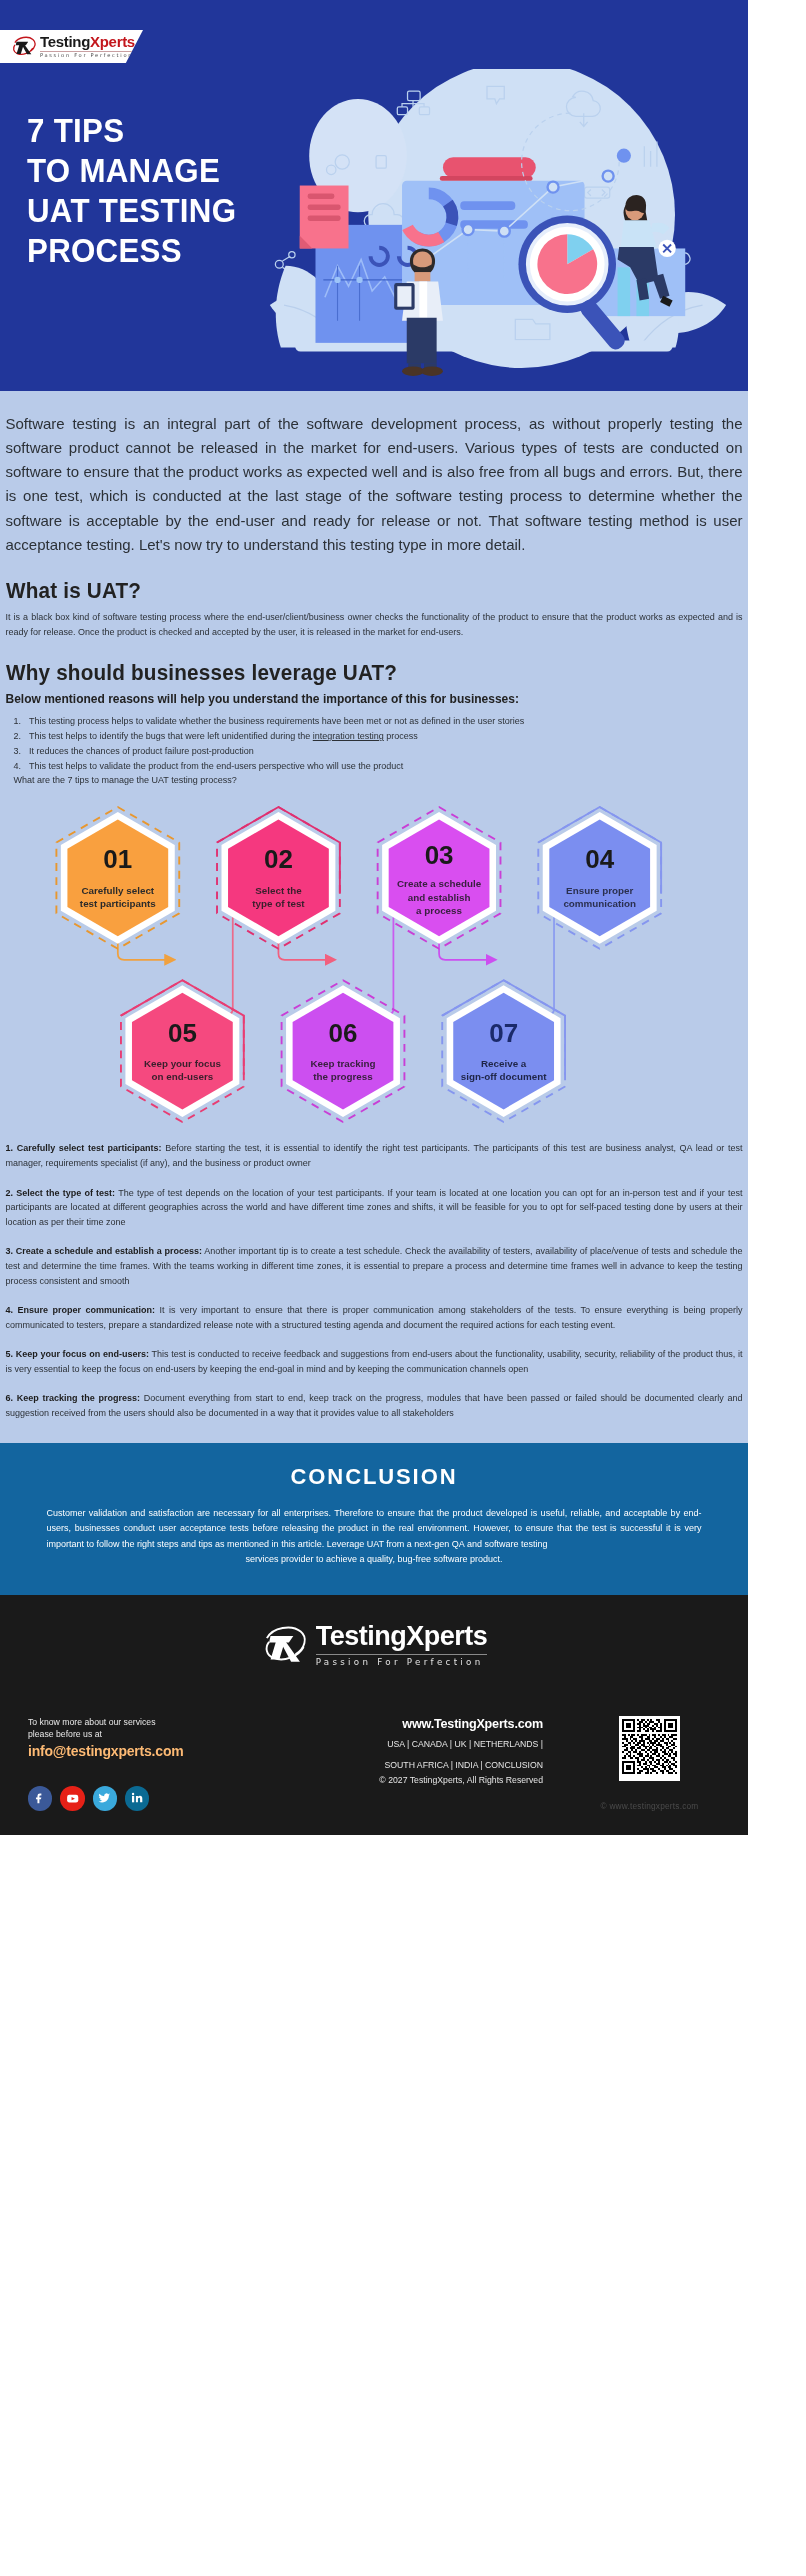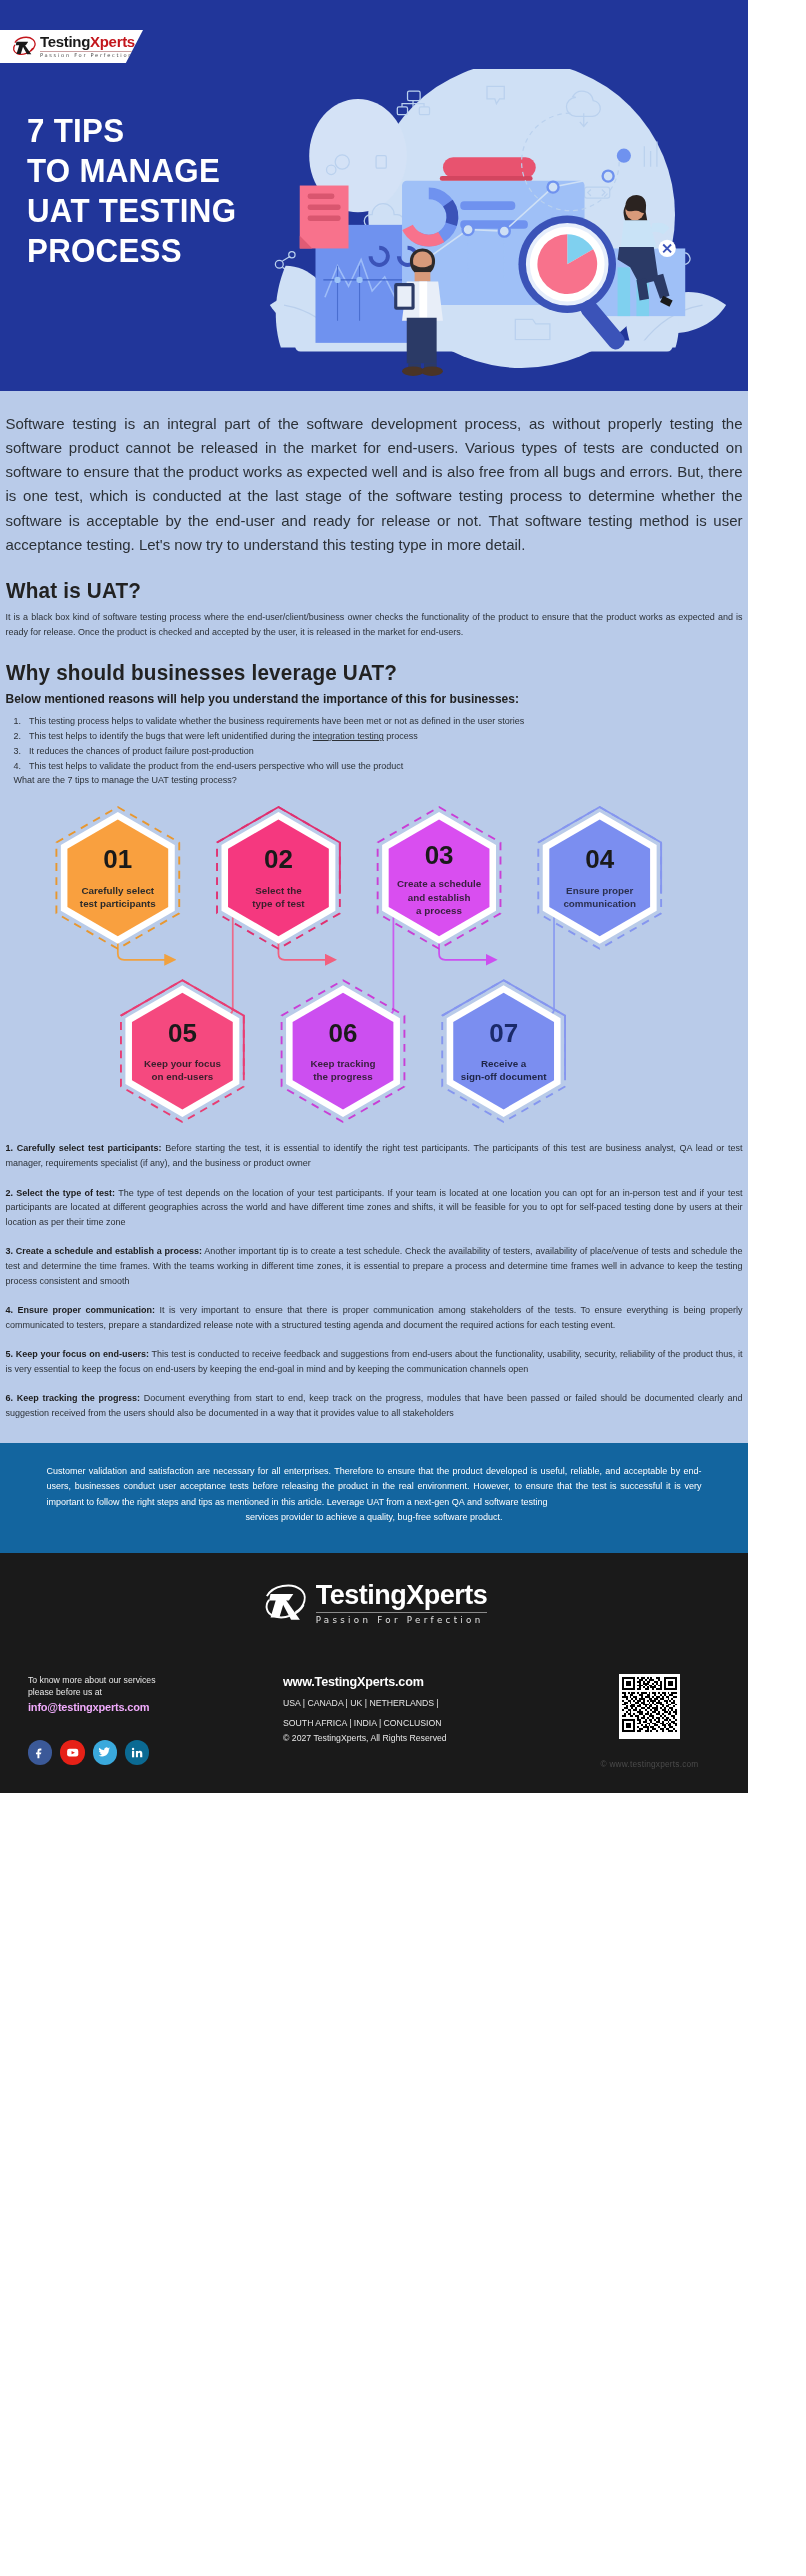--- a/index.html
+++ b/index.html
@@ -134,25 +134,25 @@
   .footer-logo { display: flex; justify-content: center; align-items: center; margin-bottom: 47px; }
   .fl-mark { width: 47px; height: 47px; margin-right: 7.9px; }
   .fl-text { display: flex; flex-direction: column; line-height: 1; }
   .fl-name { color: #fff; font-size: 27px; font-weight: bold; letter-spacing: -0.5px; }
   .fl-rule { height: 0.8px; background: #8a8a8a; margin: 3.9px 0 3.1px; }
   .fl-tag { color: #e2e2e2; font-size: 8.7px; letter-spacing: 3.3px; font-family: "DejaVu Sans", sans-serif; }
 
   .footer-cols { width: 756px; margin: 0 auto; display: flex; align-items: flex-start; }
   .fc-left { width: 283px; padding-left: 28px; }
   .fc-left .small { color: #e8e8e8; font-size: 8.7px; line-height: 1.45; }
-  .fc-left .email { color: #f0abfc; font-size: 11px; font-weight: bold; margin-top: 2.4px; letter-spacing: -0.2px; }
+  .fc-left .email { color: #fdba74; font-size: 14px; font-weight: bold; margin-top: 2.4px; letter-spacing: -0.2px; }
   .socials { display: flex; gap: 7.9px; margin-top: 27px; }
   .soc { width: 24.4px; height: 24.4px; border-radius: 50%; display: flex; align-items: center; justify-content: center; }
   .soc svg { display: block; }
-  .fc-mid { width: 260px; text-align: left; padding-top: 1.6px; }
+  .fc-mid { width: 260px; text-align: right; padding-top: 1.6px; }
   .fc-mid .site { color: #fff; font-size: 12.6px; font-weight: bold; letter-spacing: -0.2px; }
   .fc-mid .geo { color: #e6e6e6; font-size: 8.7px; line-height: 1.62; margin-top: 6.3px; }
   .fc-mid .copy { color: #e6e6e6; font-size: 8.7px; margin-top: 3.1px; }
   .fc-right { flex: 1; display: flex; flex-direction: column; align-items: center; }
   .qr { width: 61px; height: 65px; background: #fff; padding: 3.1px; }
   .qr svg { display: block; }
   .watermark { color: #4b4b4b; font-size: 8.3px; margin-top: 20.5px; letter-spacing: 0.2px; }
 </style>
 </head>
 <body>
@@ -454,20 +454,21 @@
         <p class="tip"><b>2. Select the type of test:</b><span> The type of test depends on the location of your test participants. If your team is located at one location you can opt for an in-person test and if your test participants are located at different geographies across the world and have different time zones and shifts, it will be feasible for you to opt for self-paced testing done by users at their location as per their time zone</span></p>
         <p class="tip"><b>3. Create a schedule and establish a process:</b><span> Another important tip is to create a test schedule. Check the availability of testers, availability of place/venue of tests and schedule the test and determine the time frames. With the teams working in different time zones, it is essential to prepare a process and determine time frames well in advance to keep the testing process consistent and smooth</span></p>
         <p class="tip"><b>4. Ensure proper communication:</b><span> It is very important to ensure that there is proper communication among stakeholders of the tests. To ensure everything is being properly communicated to testers, prepare a standardized release note with a structured testing agenda and document the required actions for each testing event.</span></p>
         <p class="tip"><b>5. Keep your focus on end-users:</b><span> This test is conducted to receive feedback and suggestions from end-users about the functionality, usability, security, reliability of the product thus, it is very essential to keep the focus on end-users by keeping the end-goal in mind and by keeping the communication channels open</span></p>
         <p class="tip"><b>6. Keep tracking the progress:</b><span> Document everything from start to end, keep track on the progress, modules that have been passed or failed should be documented clearly and suggestion received from the users should also be documented in a way that it provides value to all stakeholders</span></p>
       </div>
     </div>
   </section>
 
   <section class="conclusion">
+    <h2>CONCLUSION</h2>
     <p><span>Customer validation and satisfaction are necessary for all enterprises.  Therefore to ensure that the product developed is useful, reliable, and acceptable by end-users, businesses conduct user acceptance tests before releasing the product in the real environment. However, to ensure that the test is successful it is very important to follow the right steps and tips as mentioned in this article. Leverage UAT from a next-gen QA and software testing</span><span class="ctr">services provider to achieve a quality, bug-free software product.</span></p>
   </section>
 
   <footer class="footer">
 
     <div class="footer-logo">
       <div class="fl-mark">
         <svg width="47" height="47" viewBox="0 0 64 64">
           <path d="M8 22C16 7 42 3 54 13c10 8 6 23-7 31" fill="none" stroke="#ffffff" stroke-width="2.6"></path>
           <path d="M58 34c-7 13-27 21-41 15C7 45 5 35 11 27" fill="none" stroke="#ffffff" stroke-width="2.6"></path>

